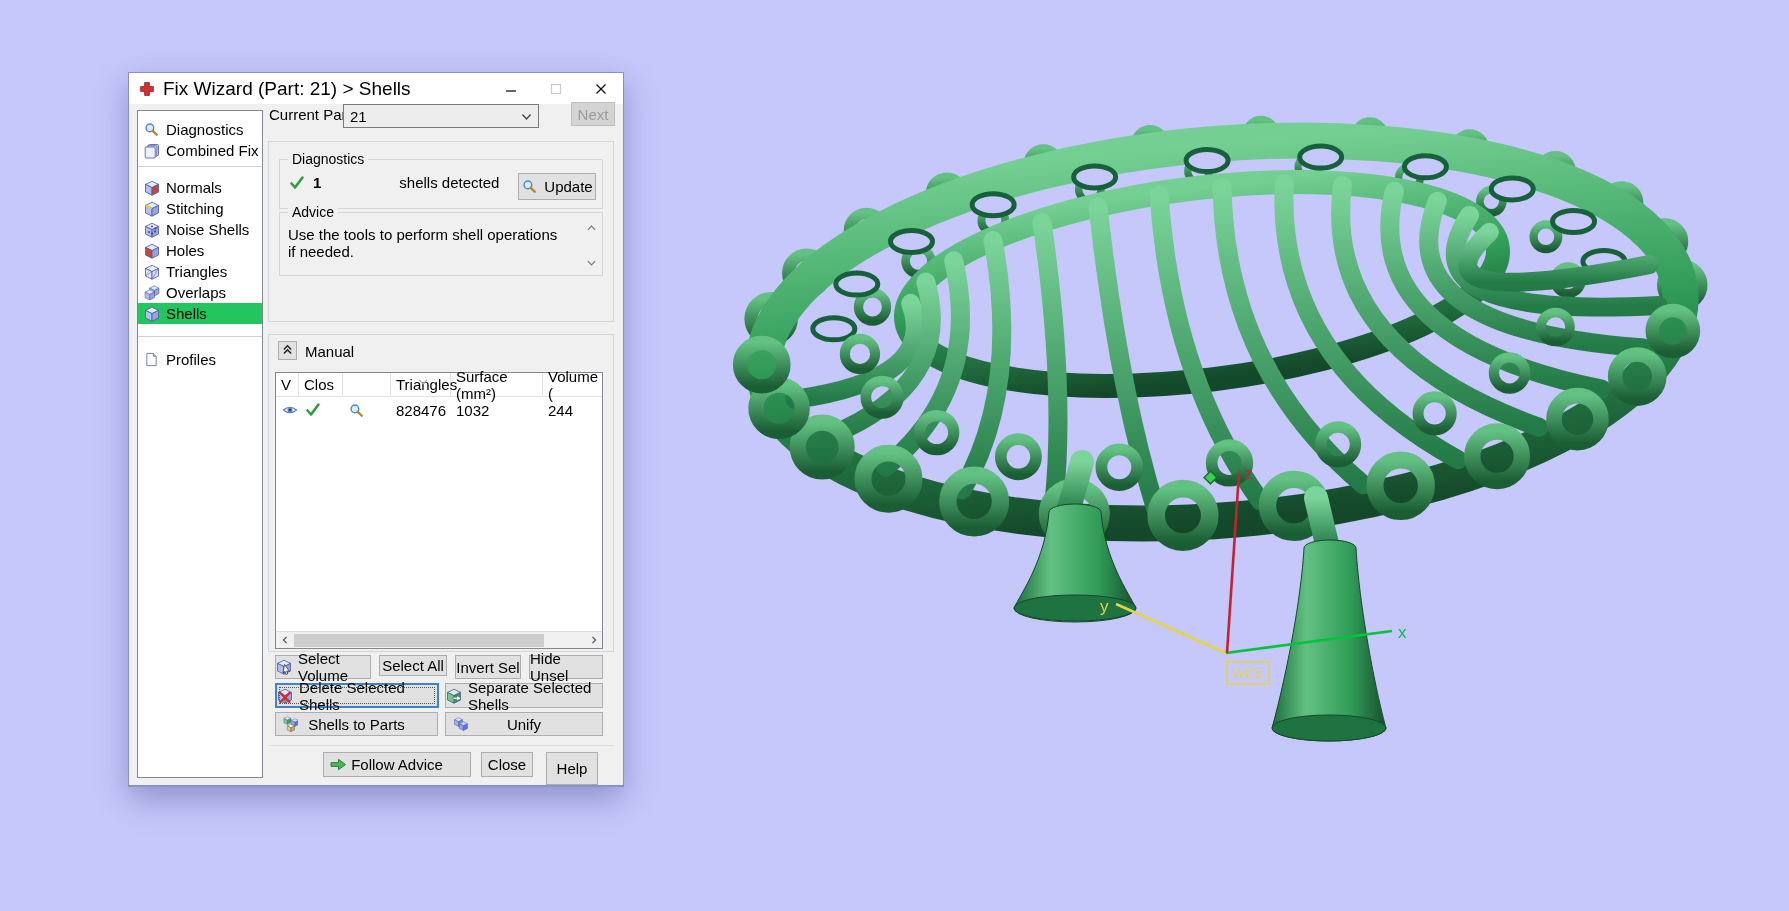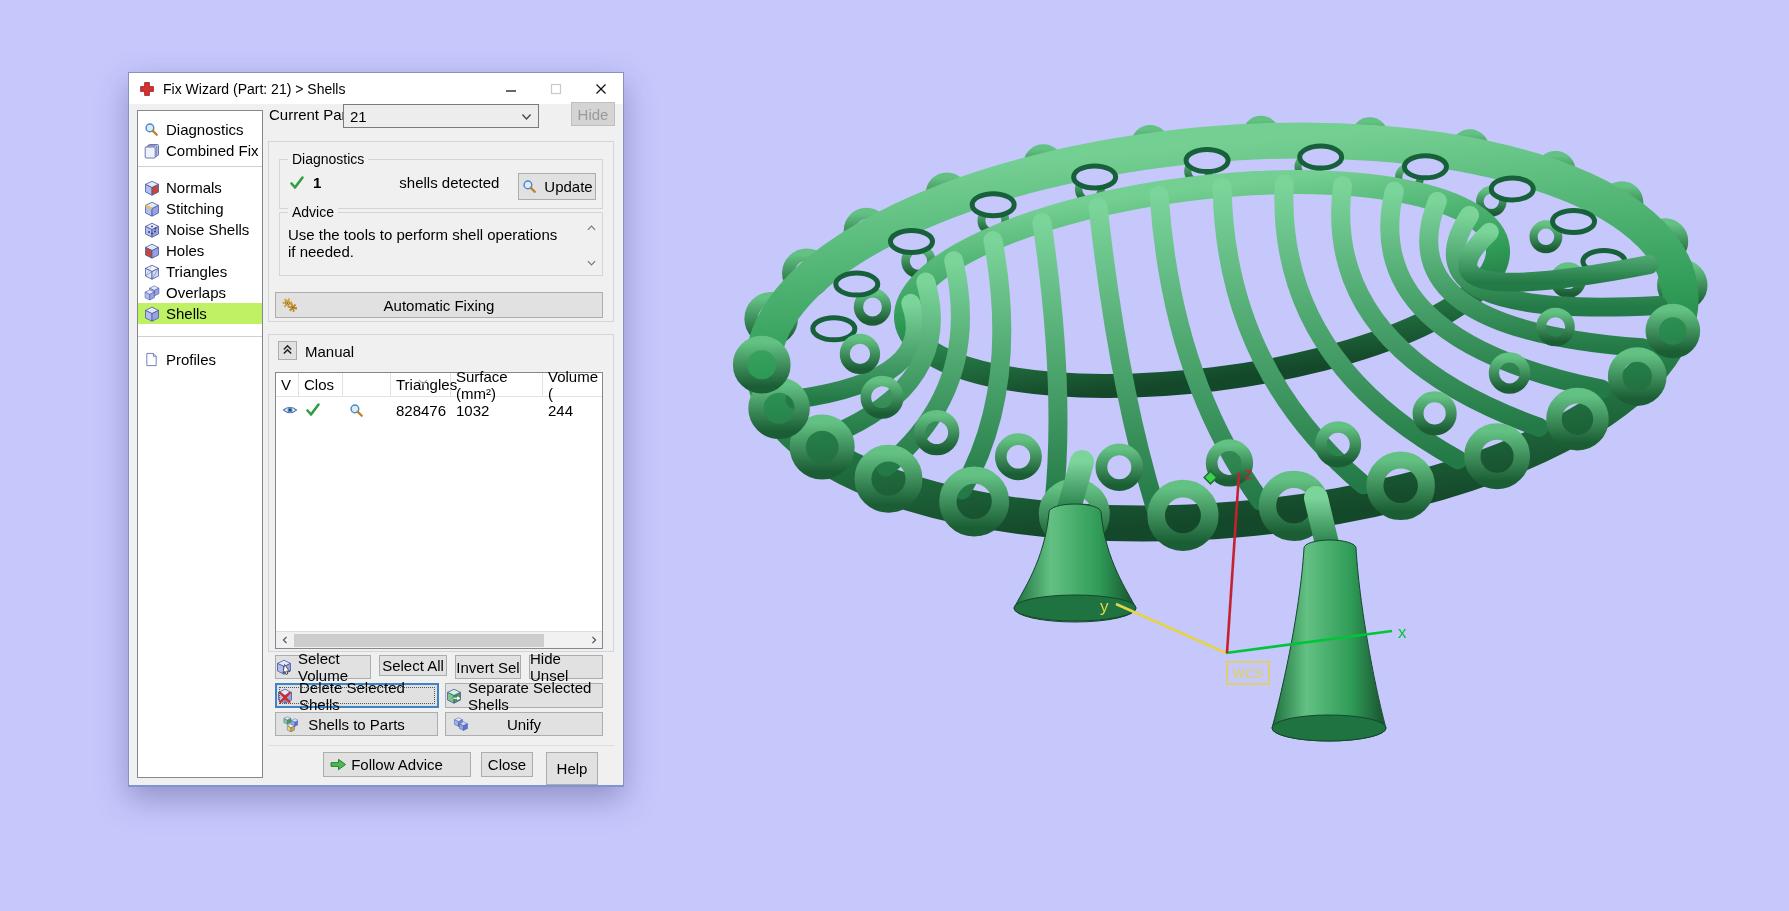--- a/index.html
+++ b/index.html
@@ -7,28 +7,28 @@
          background:#c6c7fb;font-family:"Liberation Sans",sans-serif;color:#000;}
   #model-svg{position:absolute;left:0;top:0;width:1789px;height:911px;}
 
   
   .dialog{position:absolute;left:128px;top:72px;width:494px;height:712px;
           background:#f0f0f0;border:1px solid #8792c2;border-bottom:2px solid #7f95d2;
           box-shadow:0 12px 30px rgba(45,45,105,.35);}
   .titlebar{position:absolute;left:0;top:0;width:100%;height:31px;background:#fff;
             display:flex;align-items:center;}
   .titlebar .appicon{margin-left:10px;width:16px;height:16px;display:flex;}
-  .titlebar .title{margin-left:8px;font-size:14px;}
+  .titlebar .title{margin-left:8px;font-size:19px;}
   .winbtns{margin-left:auto;display:flex;height:31px;}
   .winbtn{width:45px;height:31px;display:flex;align-items:center;justify-content:center;}
 
   .sidebar{position:absolute;left:8px;top:37px;width:126px;height:668px;background:#fff;
            border:1px solid #828790;box-sizing:border-box;padding-top:8px;font-size:15px;}
   .side-item{height:21px;display:flex;align-items:center;gap:6px;padding-left:5px;cursor:default;}
-  .side-item.sel{background:#bef264;}
+  .side-item.sel{background:#22c55e;}
   .side-sep1{border-top:1px solid #d0d0d0;margin:5px 0 10px 0;}
   .side-sep2{border-top:1px solid #d0d0d0;margin:12px 0 12px 0;}
   .side-item .ic{width:17px;height:17px;display:flex;align-items:center;justify-content:center;}
 
   .lbl{position:absolute;font-size:15px;}
   .combo{position:absolute;background:#ededed;border:1px solid #7a7a7a;box-sizing:border-box;
          display:flex;align-items:center;font-size:15px;padding-left:6px;}
   .combo .chev{margin-left:auto;margin-right:5px;display:flex;}
   .btn{position:absolute;background:#e1e1e1;border:1px solid #adadad;box-sizing:border-box;
        font-size:15px;display:flex;align-items:center;justify-content:center;gap:6px;cursor:default;}
@@ -353,21 +353,21 @@
     <div class="lbl" style="left:140px;top:33px;">Current Part:</div>
     <div class="combo" style="left:214px;top:31px;width:196px;height:24px;align-items:center;">
       <span>21</span>
       <span class="chev">
           <svg viewBox="0 0 16 16" width="13" height="13">
             <polyline points="3,5.5 8,11 13,5.5" fill="none" stroke="#444" stroke-width="1.6"></polyline>
           </svg>
         </span>
     </div>
     <div class="btn disabled" style="left:442px;top:29px;width:44px;height:24px;">
-      <span>Hide</span>
+      <span>Next</span>
     </div>
 
     <div class="groupbox" style="left:139px;top:68px;width:346px;height:181px;"></div>
 
     <div class="fieldset" style="left:150px;top:86px;width:324px;height:50px;">
       <span class="legend">Diagnostics</span>
       <div class="diag-row" style="left:8px;top:14px;gap:8px;">
         <span class="ic16">
             <svg viewBox="0 0 16 16" width="16" height="16">
               <path d="M2.5 8.5 L6 12.5 L13.5 2.5" fill="none" stroke="#2f9e3f" stroke-width="2.6" stroke-linecap="round" stroke-linejoin="round"></path>
@@ -395,35 +395,20 @@
             <polyline points="1,5 5,1 9,5" fill="none" stroke="#777" stroke-width="1.3"></polyline>
           </svg>
         </span>
       <span class="mini-arrow" style="right:4px;bottom:6px;">
           <svg viewBox="0 0 10 6" width="9" height="6">
             <polyline points="1,1 5,5 9,1" fill="none" stroke="#777" stroke-width="1.3"></polyline>
           </svg>
         </span>
     </div>
 
-    <div class="btn" style="left:146px;top:219px;width:328px;height:26px;">
-      <span class="ic16" style="position:absolute;left:5px;">
-          <svg viewBox="0 0 16 16" width="16" height="16">
-            <g fill="none">
-              <circle cx="5.4" cy="6" r="3.6" stroke="#d8a62e" stroke-width="2.4" stroke-dasharray="1.9 1.5"></circle>
-              <circle cx="5.4" cy="6" r="2.1" fill="#e9c767" stroke="#8a6414" stroke-width="0.8"></circle>
-              <circle cx="5.4" cy="6" r="0.8" fill="#5a4410"></circle>
-              <circle cx="10.8" cy="10.6" r="3.2" stroke="#c08a1e" stroke-width="2.2" stroke-dasharray="1.8 1.4"></circle>
-              <circle cx="10.8" cy="10.6" r="1.9" fill="#ddb54f" stroke="#8a6414" stroke-width="0.8"></circle>
-              <circle cx="10.8" cy="10.6" r="0.8" fill="#5a4410"></circle>
-            </g>
-          </svg>
-        </span>
-      <span>Automatic Fixing</span>
-    </div>
 
     <div class="groupbox" style="left:139px;top:261px;width:346px;height:318px;"></div>
     <div class="btn" style="left:149px;top:268px;width:19px;height:19px;">
       <span><svg viewBox="0 0 16 16" width="13" height="13">
             <g fill="none" stroke="#222" stroke-width="1.8">
               <polyline points="3.5,8 8,3.5 12.5,8"></polyline>
               <polyline points="3.5,13 8,8.5 12.5,13"></polyline>
             </g>
           </svg></span>
     </div>

